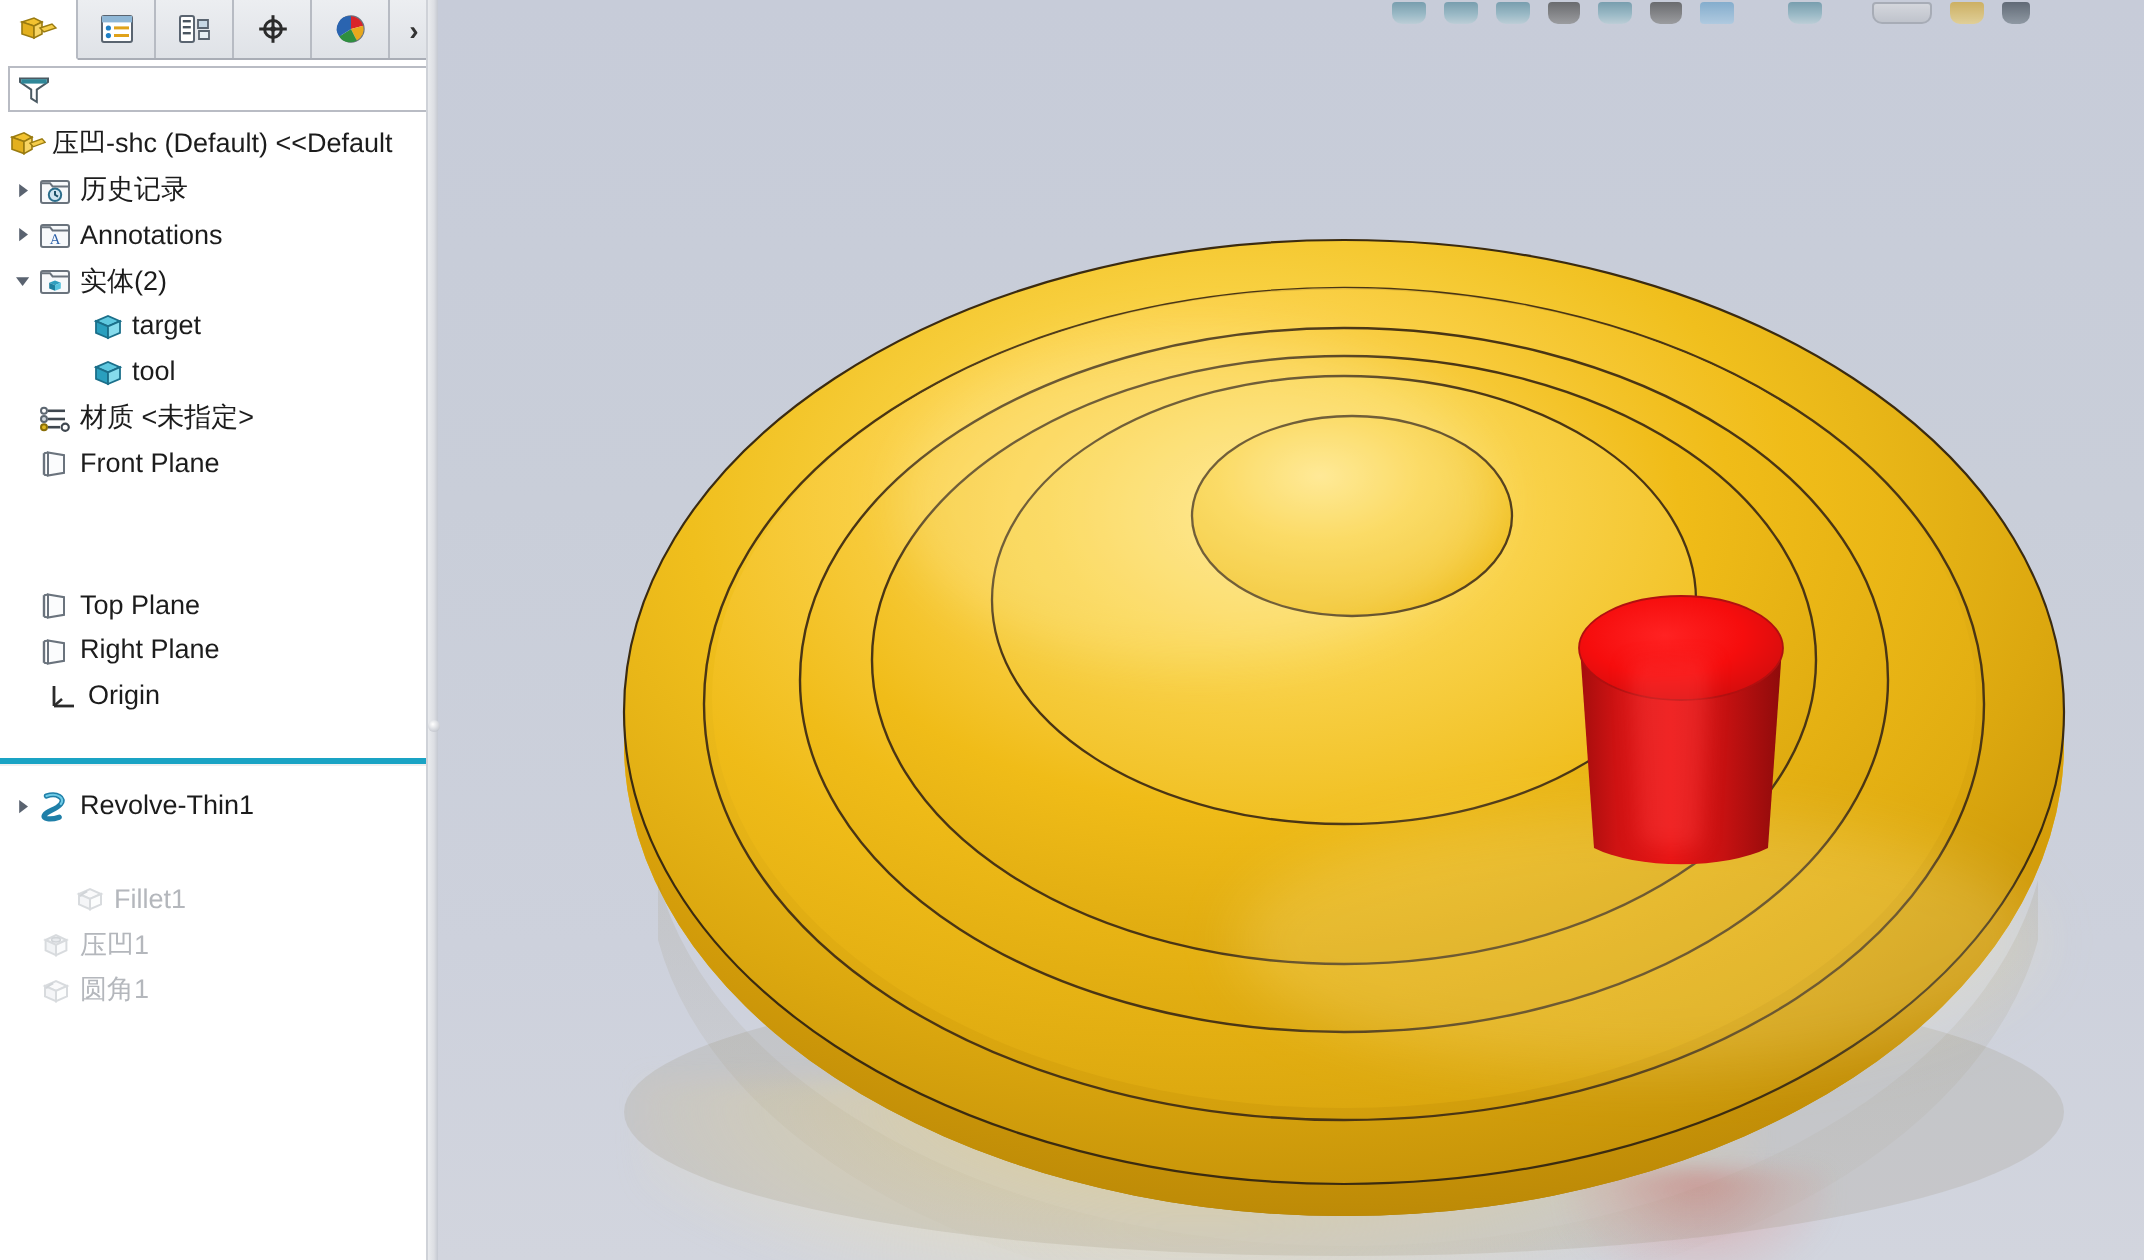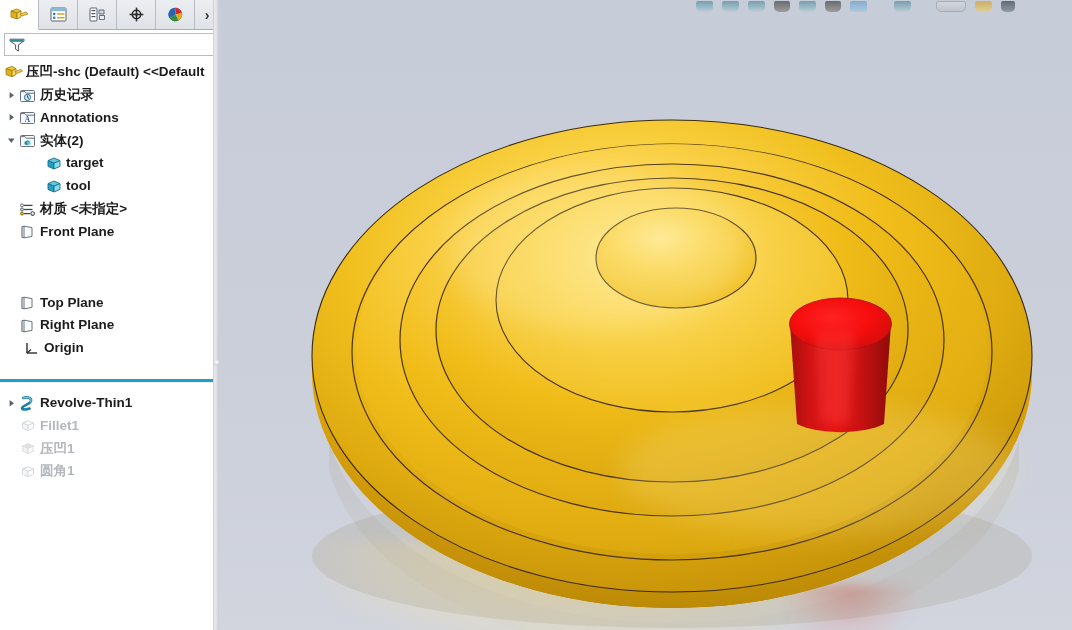--- a/index.html
+++ b/index.html
@@ -101,21 +101,20 @@
     font-size: 13.5px;
     color: #1c1c1c;
     user-select: none;
   }
   .row {
     display: flex;
     align-items: center;
     height: 22.8px;
     white-space: nowrap;
     cursor: default;
-    font-weight: bold;
   }
   .row.doc { font-size: 13.5px; }
   .expander {
     width: 14px; min-width: 14px;
     display: flex; align-items: center; justify-content: center;
     color: #555;
     cursor: pointer;
   }
   .expander.none { visibility: hidden; }
   .ic {
@@ -503,21 +502,21 @@
               </svg>
             </span>
             <span class="ic">
               <svg width="17" height="16" viewBox="0 0 17 16">
                 <path d="M4.2 3 C 9.5 1.2, 13.8 4, 11.4 7 C 9 10, 4.6 10.2, 3.2 12.6 C 2.2 14.4, 6 15.2, 10.6 13.6" fill="none" stroke="#1f7fa8" stroke-width="2.6" stroke-linecap="round"></path>
                 <path d="M4.2 3 C 9.5 1.2, 13.8 4, 11.4 7" fill="none" stroke="#6fcbe6" stroke-width="1.1" stroke-linecap="round"></path>
               </svg>
             </span>
             <span class="lbl">Revolve-Thin1</span>
           </div>
-          <div class="row dim" style="padding-left: 4px;">
+          <div class="row dim" style="padding-left: 21px; margin-top: 24px;">
             <span class="expander none"></span>
             <span class="ic">
               <svg width="16" height="15" viewBox="0 0 16 15">
                 <path d="M2.5 5 L8 2.6 L13.5 5 L8 7.4 Z" fill="#f4f6f8" stroke="#aab1b8" stroke-width="1"></path>
                 <path d="M2.5 5 L2.5 10.2 L8 12.6 L8 7.4 Z" fill="#e8ebee" stroke="#aab1b8" stroke-width="1"></path>
                 <path d="M8 7.4 L8 12.6 L13.5 10.2 L13.5 5 Z" fill="#fafbfc" stroke="#aab1b8" stroke-width="1"></path>
                 <path d="M3 6.2 Q 4.6 4.4, 6.6 3.6" fill="none" stroke="#9aa2aa" stroke-width="1"></path>
               </svg>
             </span>
             <span class="lbl">Fillet1</span>

